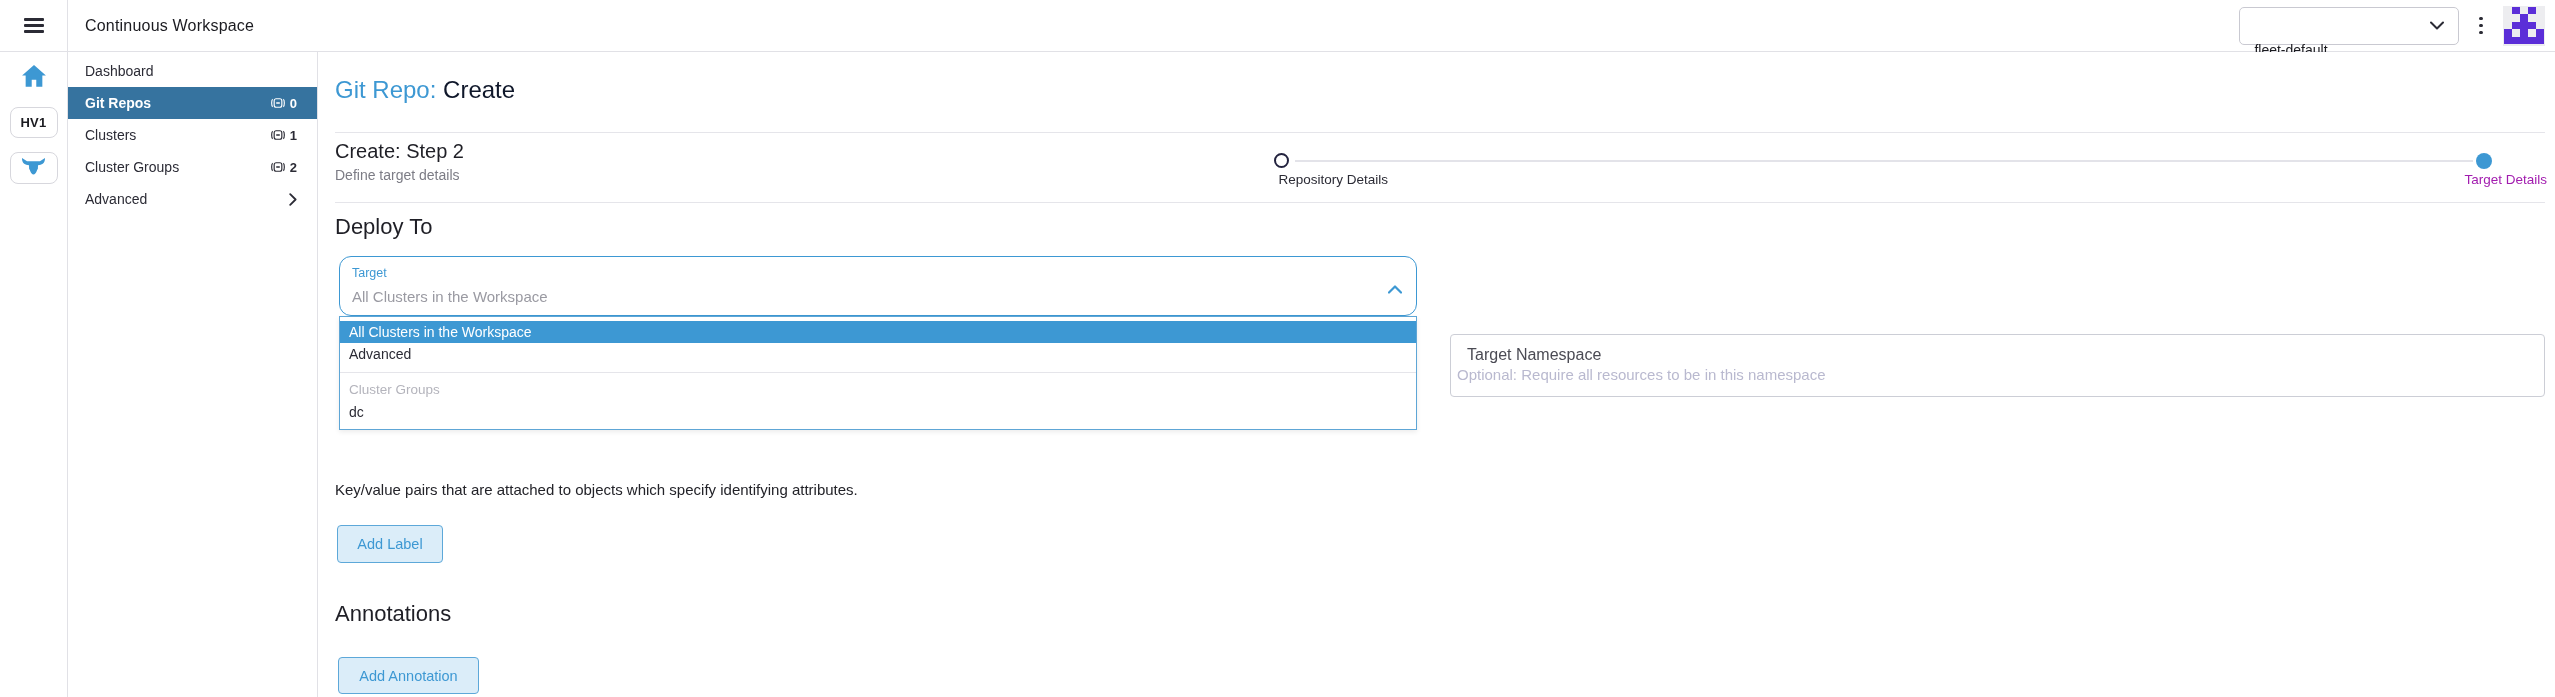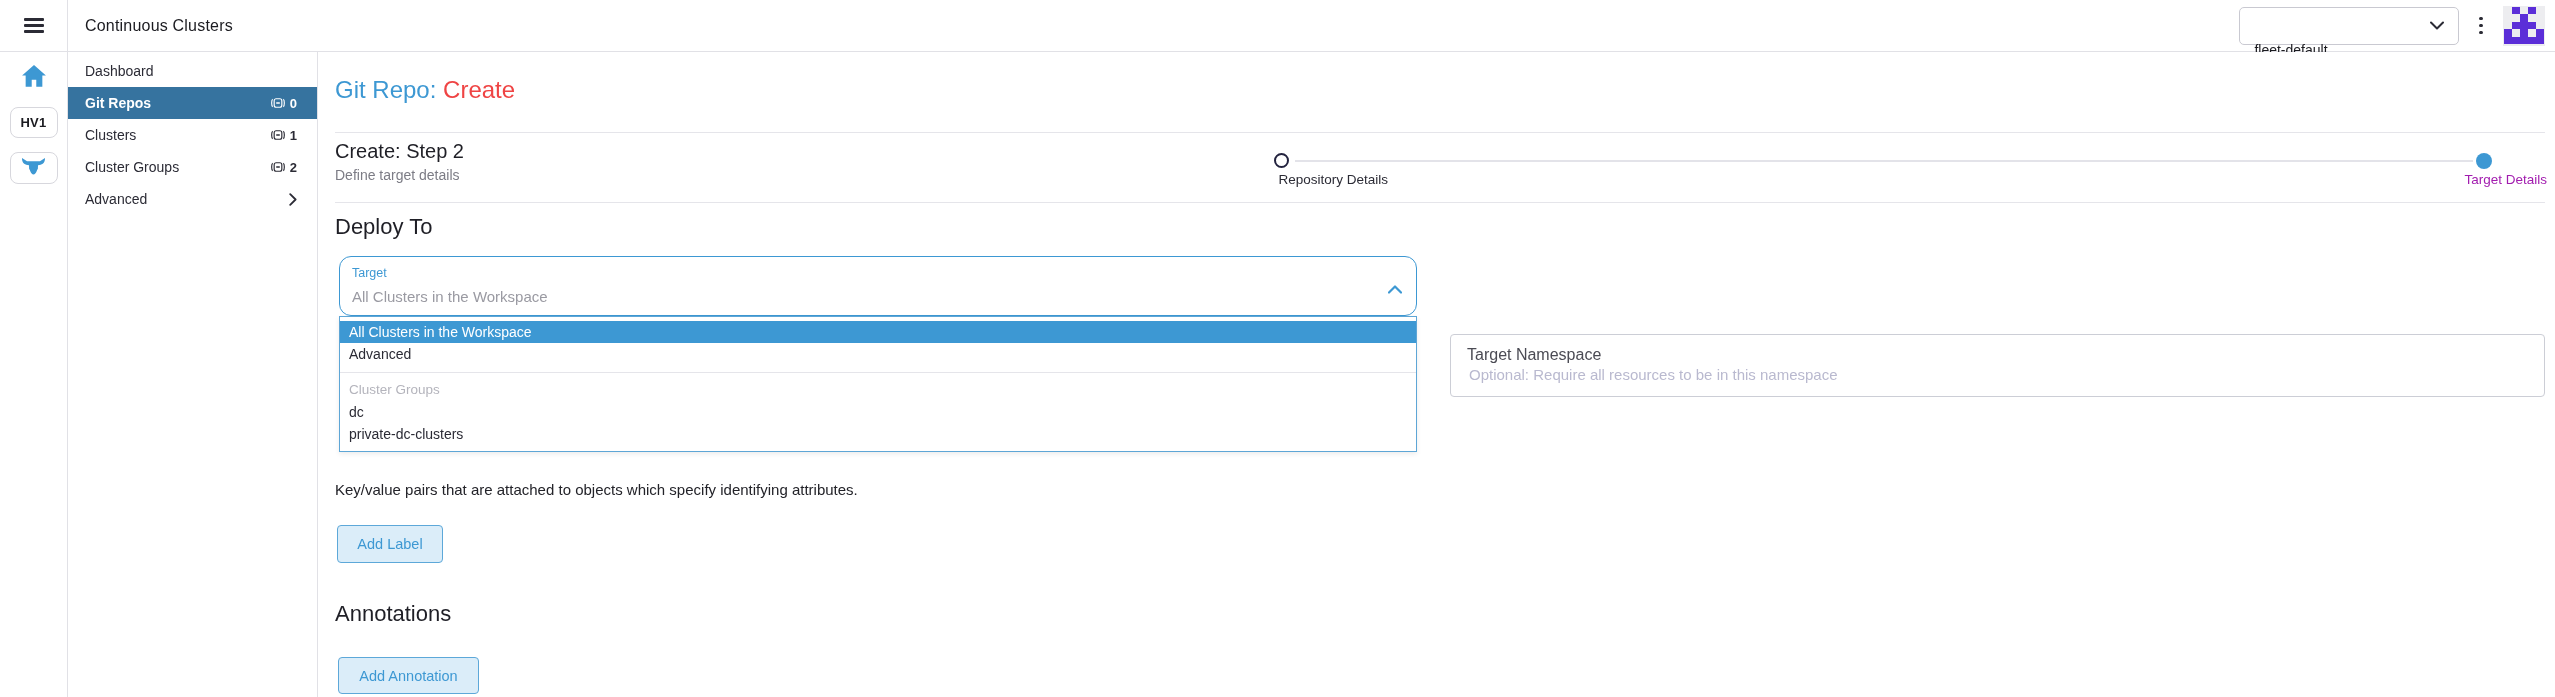--- a/index.html
+++ b/index.html
@@ -46,21 +46,21 @@
   .nav-item.selected{background:#36739f;color:#fff;font-weight:bold;}
   .nav-count{display:flex;align-items:center;gap:4px;font-size:13px;font-weight:600;}
   .nav-count svg{display:block;}
   .nav-chev{display:flex;align-items:center;}
 
   
   .main{position:absolute;left:318px;top:52px;width:2237px;height:645px;background:#fff;}
   .main .abs{position:absolute;}
   .page-title{left:17px;top:24px;font-size:24px;font-weight:400;}
   .page-title .res{color:#3d98d3;}
-  .page-title .act{color:#ef4444;}
+  .page-title .act{color:#0f172a;}
   .hr{height:1px;background:#e5e5ea;left:17px;right:10px;}
   .hr1{top:80px;} .hr2{top:150px;}
   .step-head{left:17px;top:88px;}
   .step-head .h{font-size:20px;color:#1f1f26;font-weight:400;}
   .step-head .s{font-size:14px;color:#7c7c85;margin-top:4px;}
 
   .step-circle{width:15px;height:15px;border-radius:50%;}
   .step-circle.hollow{left:956px;top:101px;border:2.4px solid #23233f;background:#fff;cursor:pointer;}
   .step-circle.filled{left:2158px;top:101px;width:16px;height:16px;background:#3d98d3;cursor:pointer;}
   .step-line{left:977px;top:108px;width:1178px;height:1.5px;background:#e3e3e9;}
@@ -79,21 +79,21 @@
   .dropdown{left:21px;top:264px;width:1078px;border:1px solid #5ea6d6;background:#fff;z-index:20;
             padding:4px 0 6px 0;box-shadow:0 2px 5px rgba(0,0,0,.08);}
   .dd-item{height:22px;line-height:22px;padding:0 9px;font-size:14px;color:#2b2b35;cursor:pointer;
            white-space:nowrap;overflow:hidden;}
   .dd-item.selected{background:#3d98d3;color:#fff;}
   .dd-divider{height:1px;background:#e5e5ea;margin:7px 0 6px 0;}
   .dd-group{height:22px;line-height:22px;padding:0 9px;font-size:13.5px;color:#b4b4bc;}
 
   .ns-box{left:1132px;top:282px;width:1095px;height:63px;border:1px solid #ccced6;border-radius:4px;background:#fff;}
   .ns-box .lbl{position:absolute;left:16px;top:11px;font-size:16px;color:#4b4b54;}
-  .ns-box input{position:absolute;left:16px;top:30px;width:1040px;border:0;outline:0;font-size:15px;
+  .ns-box input{position:absolute;left:4px;top:30px;width:1040px;border:0;outline:0;font-size:15px;
                 color:#2b2b35;font-family:inherit;background:transparent;}
   .ns-box input::placeholder{color:#b9b9cf;}
 
   .labels-desc{left:17px;top:429px;font-size:15px;color:#232329;}
   .btn{border:1px solid #5da8d9;border-radius:4px;background:#dbedf9;color:#3d98d3;font-size:14.5px;
        font-family:inherit;cursor:pointer;display:flex;align-items:center;justify-content:center;}
   .btn-add-label{left:19px;top:473px;width:106px;height:38px;}
   .anno-h{left:17px;top:549px;}
   .btn-add-anno{left:20px;top:605px;width:141px;height:37px;}
 </style>
@@ -103,21 +103,21 @@
 <div class="app">
 
   <header class="topbar">
     <div class="burger-cell">
       <div class="burger">
           <span></span>
           <span></span>
           <span></span>
         </div>
     </div>
-    <div class="topbar-title">Continuous Clusters</div>
+    <div class="topbar-title">Continuous Workspace</div>
     <div class="topbar-right">
       <div class="ws-select">
         <span class="ws-val">fleet-default</span>
         <svg width="14" height="9" viewBox="0 0 14 9">
             <polyline points="1,1.5 7,7.5 13,1.5" fill="none" stroke="#2b2b35" stroke-width="2" stroke-linecap="round" stroke-linejoin="round"></polyline>
           </svg>
       </div>
       <div class="kebab">
           <i></i>
           <i></i>
@@ -257,21 +257,20 @@
           </svg>
       </span>
     </div>
 
     <div class="abs dropdown">
       <div class="dd-item selected">All Clusters in the Workspace</div>
       <div class="dd-item">Advanced</div>
       <div class="dd-divider"></div>
       <div class="dd-group">Cluster Groups</div>
       <div class="dd-item">dc</div>
-      <div class="dd-item">private-dc-clusters</div>
     </div>
 
     <div class="abs ns-box">
       <span class="lbl">Target Namespace</span>
       <input type="text" placeholder="Optional: Require all resources to be in this namespace" style="">
     </div>
 
     <div class="abs labels-desc">Key/value pairs that are attached to objects which specify identifying attributes.</div>
 
     <button class="abs btn btn-add-label">Add Label</button>

